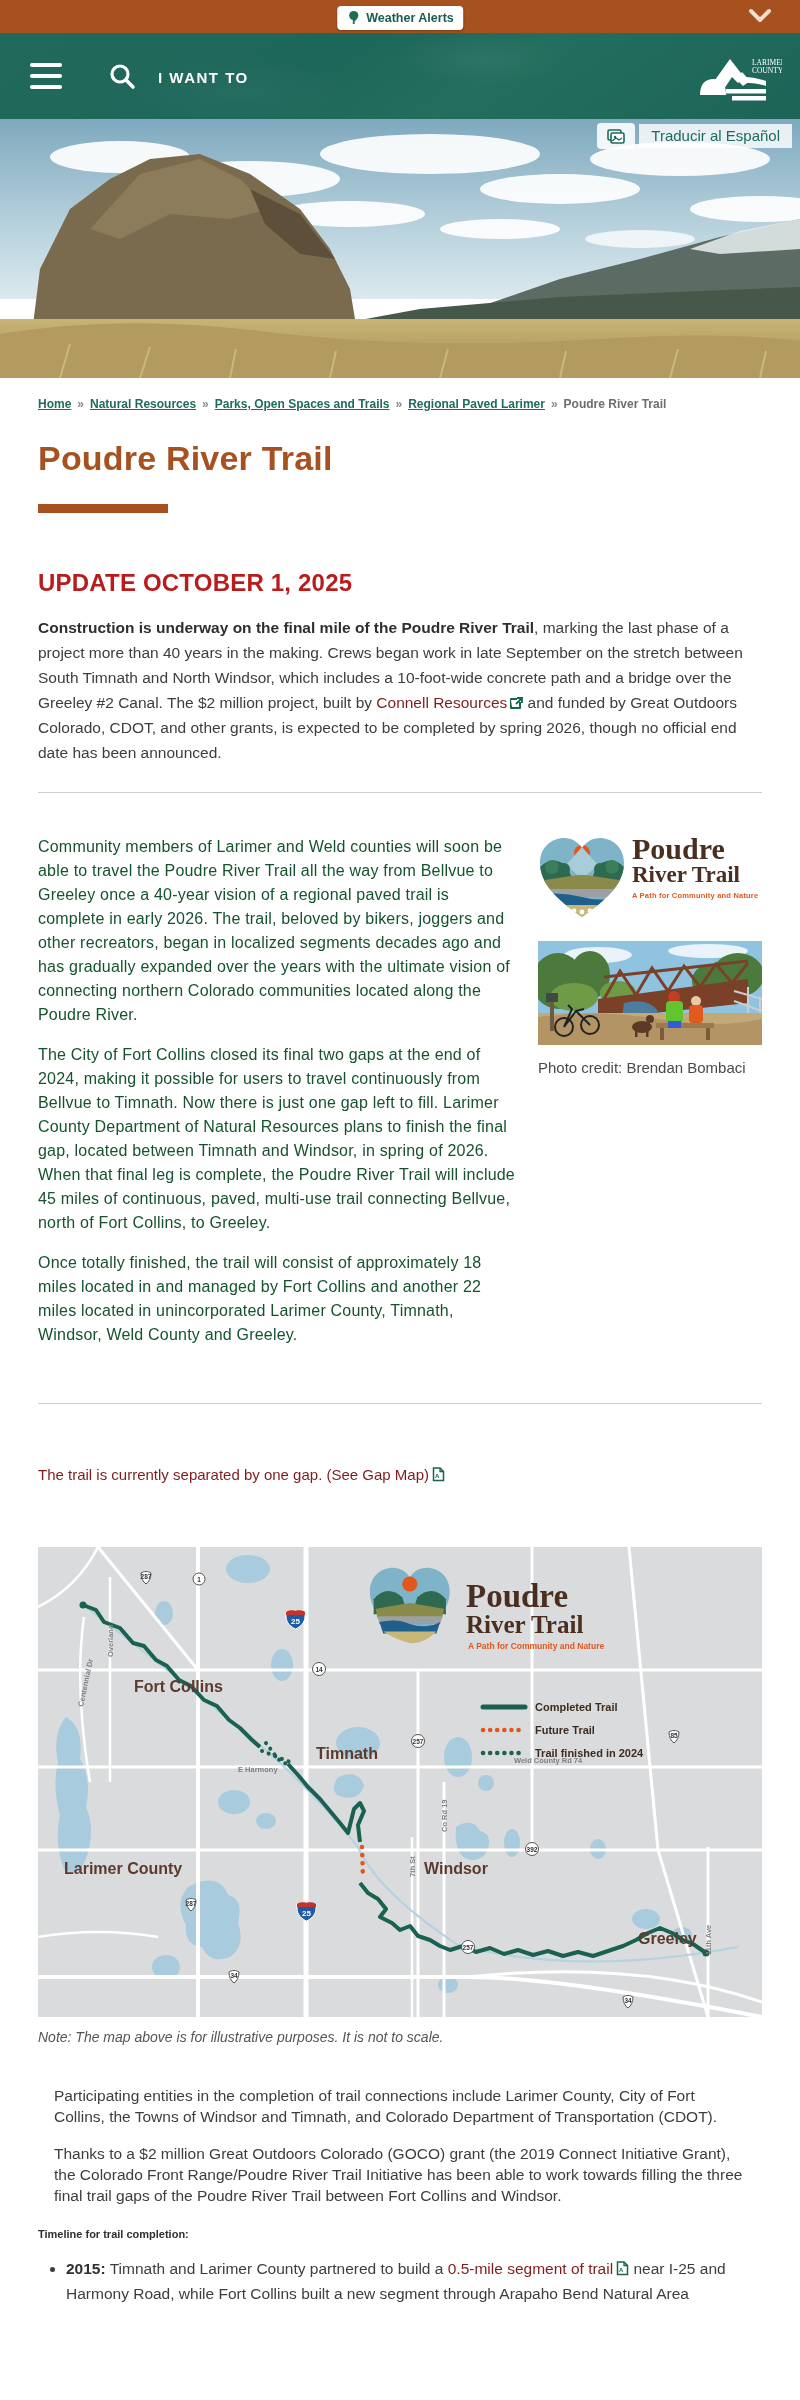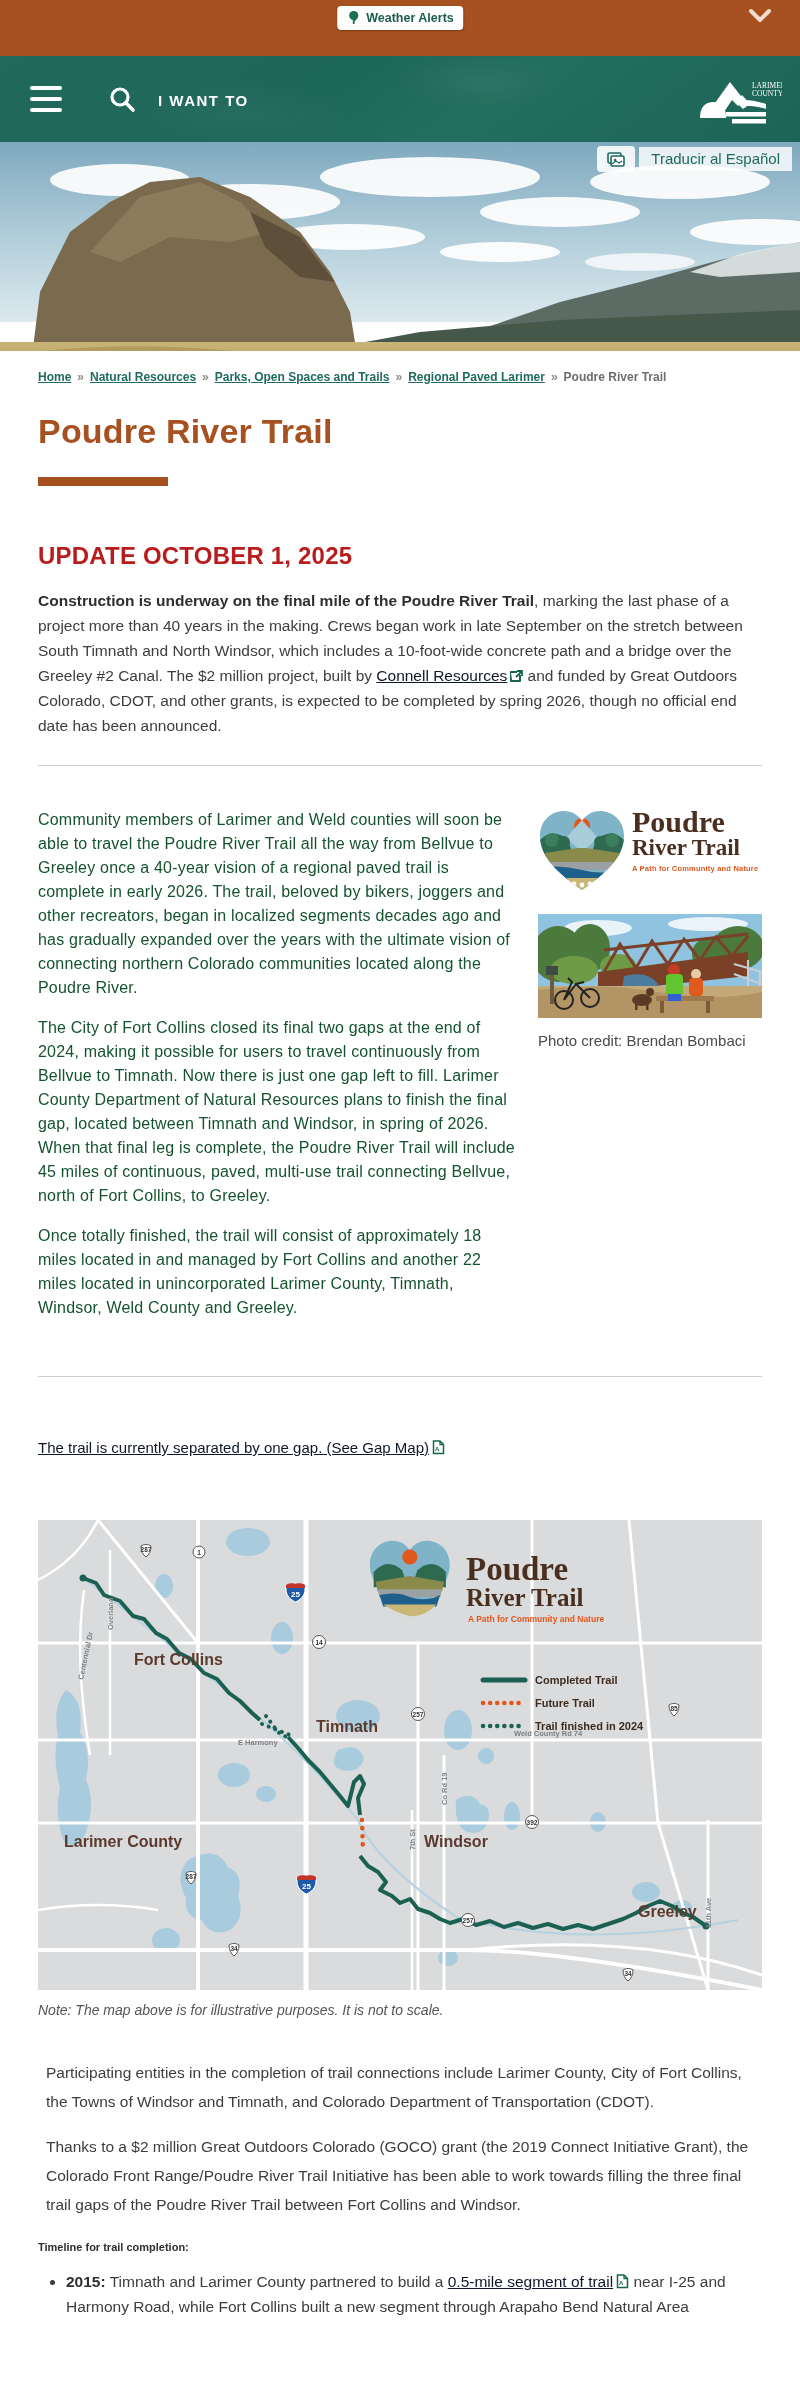--- a/index.html
+++ b/index.html
@@ -1,75 +1,75 @@
 <!DOCTYPE html>
 <html><head>
 <meta charset="utf-8">
 <style>
   html,body{margin:0;padding:0;background:#ffffff;}
   body{width:800px;height:2400px;overflow:hidden;font-family:"Liberation Sans",sans-serif;-webkit-font-smoothing:antialiased;}
   .page{position:relative;width:800px;height:2400px;background:#fff;}
 
   
-  .alert-bar{position:relative;height:56px;background:#a6511f;}
+  .alert-bar{position:relative;height:33px;background:#a6511f;}
   .weather-pill{position:absolute;left:50%;top:6px;transform:translateX(-50%);background:#fff;border-radius:4px;height:24px;display:flex;align-items:center;gap:5px;padding:0 9px;box-shadow:0 1px 2px rgba(0,0,0,.25);cursor:pointer;}
   .weather-pill span{color:#1c5c4f;font-size:12.5px;font-weight:bold;white-space:nowrap;}
   .alert-chevron{position:absolute;right:28px;top:7px;width:24px;height:18px;cursor:pointer;}
 
   
   .nav-bar{position:relative;height:86px;background:linear-gradient(145deg,#21695a 0%,#1d675a 40%,#236e5e 60%,#1c6457 100%);}
   .nav-bar::after{content:"";position:absolute;inset:0;background:
     radial-gradient(120px 40px at 60% 30%,rgba(255,255,255,.05),transparent 70%),
     radial-gradient(160px 50px at 30% 70%,rgba(255,255,255,.04),transparent 70%);}
   .hamburger{position:absolute;left:30px;top:30px;width:32px;height:26px;display:flex;flex-direction:column;justify-content:space-between;cursor:pointer;z-index:2;}
   .hamburger i{display:block;height:4px;background:#fff;border-radius:2px;}
   .nav-search{position:absolute;left:108px;top:29px;width:28px;height:28px;cursor:pointer;z-index:2;}
   .i-want-to{position:absolute;left:158px;top:36px;color:#fff;font-size:15px;font-weight:bold;letter-spacing:1.5px;z-index:2;cursor:pointer;}
   .county-logo{position:absolute;right:18px;top:20px;z-index:2;cursor:pointer;}
 
   
-  .hero{position:relative;height:209px;overflow:hidden;}
+  .hero{position:relative;height:259px;overflow:hidden;}
   .translate-bar{position:absolute;top:4px;right:8px;display:flex;align-items:center;gap:4px;z-index:5;}
   .translate-icon-box{background:rgba(255,255,255,.88);border-radius:4px;width:38px;height:26px;display:flex;align-items:center;justify-content:center;cursor:pointer;}
   .translate-label{background:rgba(255,255,255,.82);padding:3px 12px 4px;color:#1e6a5c;font-size:15px;cursor:pointer;}
 
   
   .content{padding:0 38px;}
   .breadcrumb{margin-top:19px;font-size:12px;color:#7c7c7c;display:flex;flex-wrap:wrap;gap:6px;align-items:baseline;}
   .breadcrumb a{color:#1f6b5e;font-weight:bold;text-decoration:underline;cursor:pointer;}
   .breadcrumb .sep{color:#8a8a8a;font-weight:bold;}
   .breadcrumb .current{color:#6d6d6d;font-weight:bold;}
 
   h1.page-title{margin:28px 0 0;color:#a6511f;font-size:34px;font-weight:bold;letter-spacing:.2px;}
   .title-bar{margin-top:26px;width:130px;height:9px;background:#a6511f;}
 
   h2.update-heading{margin:56px 0 0;color:#b91c1c;font-size:24px;font-weight:bold;letter-spacing:.2px;}
   .update-para{margin-top:18px;font-size:15.5px;line-height:25px;color:#3d3d3c;}
   .update-para b{color:#2f2f2e;}
-  a.inline-link{color:#0f172a;text-decoration:underline;cursor:pointer;}
+  a.inline-link{color:#7f1d1d;cursor:pointer;}
   .ext-icon,.pdf-icon{display:inline-block;vertical-align:-2px;margin-left:3px;}
 
   hr.divider{border:none;border-top:1px solid #cfcfcf;margin:27px 0 0;}
 
   .columns{margin-top:42px;display:flex;gap:20px;}
   .col-left{width:480px;}
   .col-left p{margin:0 0 16px;font-size:16px;line-height:24px;color:#14532d;letter-spacing:.2px;}
   .col-right{width:224px;}
   .trail-logo-row{display:flex;align-items:flex-start;gap:6px;}
   .trail-logo-text .l1{font-family:"Liberation Serif",serif;font-weight:bold;color:#4a2e1f;font-size:30px;line-height:28px;}
   .trail-logo-text .l2{font-family:"Liberation Serif",serif;font-weight:bold;color:#4a2e1f;font-size:23px;line-height:24px;}
   .trail-logo-text .tag{color:#e2571c;font-size:7.5px;font-weight:bold;margin-top:4px;letter-spacing:.2px;}
   .photo-frame{margin-top:22px;}
   .photo-caption{margin-top:8px;font-size:15px;line-height:22px;color:#4a4a49;}
 
   .gap-link-wrap{margin-top:62px;font-size:15px;}
   .map-wrap{margin-top:64px;}
   .map-note{margin-top:8px;font-style:italic;color:#555;font-size:14px;}
 
-  .after-map p{margin:8px;font-size:15.5px;line-height:29px;color:#3d3d3c;}
+  .after-map p{margin:16px;font-size:15.5px;line-height:21px;color:#3d3d3c;}
   .after-map .p1{margin-top:40px;}
   .after-map .p2{margin-top:16px;}
   h3.timeline-heading{margin:22px 0 0;font-size:11px;color:#2f2f2e;}
   ul.timeline{margin:16px 0 0;padding-left:28px;}
   ul.timeline li{font-size:15.5px;line-height:25px;color:#3d3d3c;}
   ul.timeline li b{color:#2f2f2e;margin-top:48px;}
 </style>
 </head>
 <body>
 

